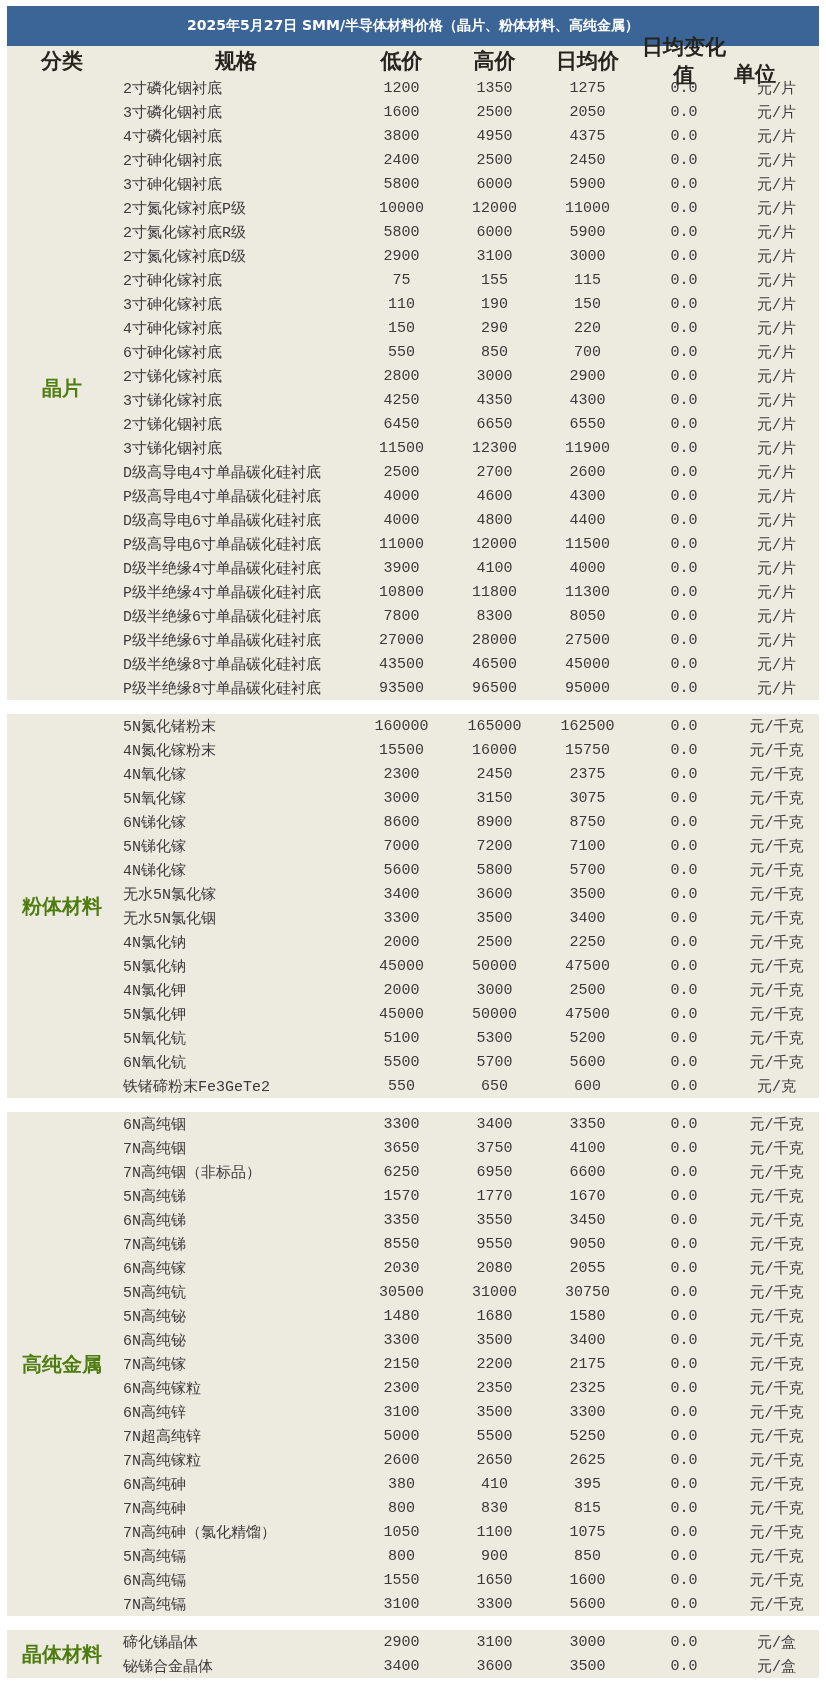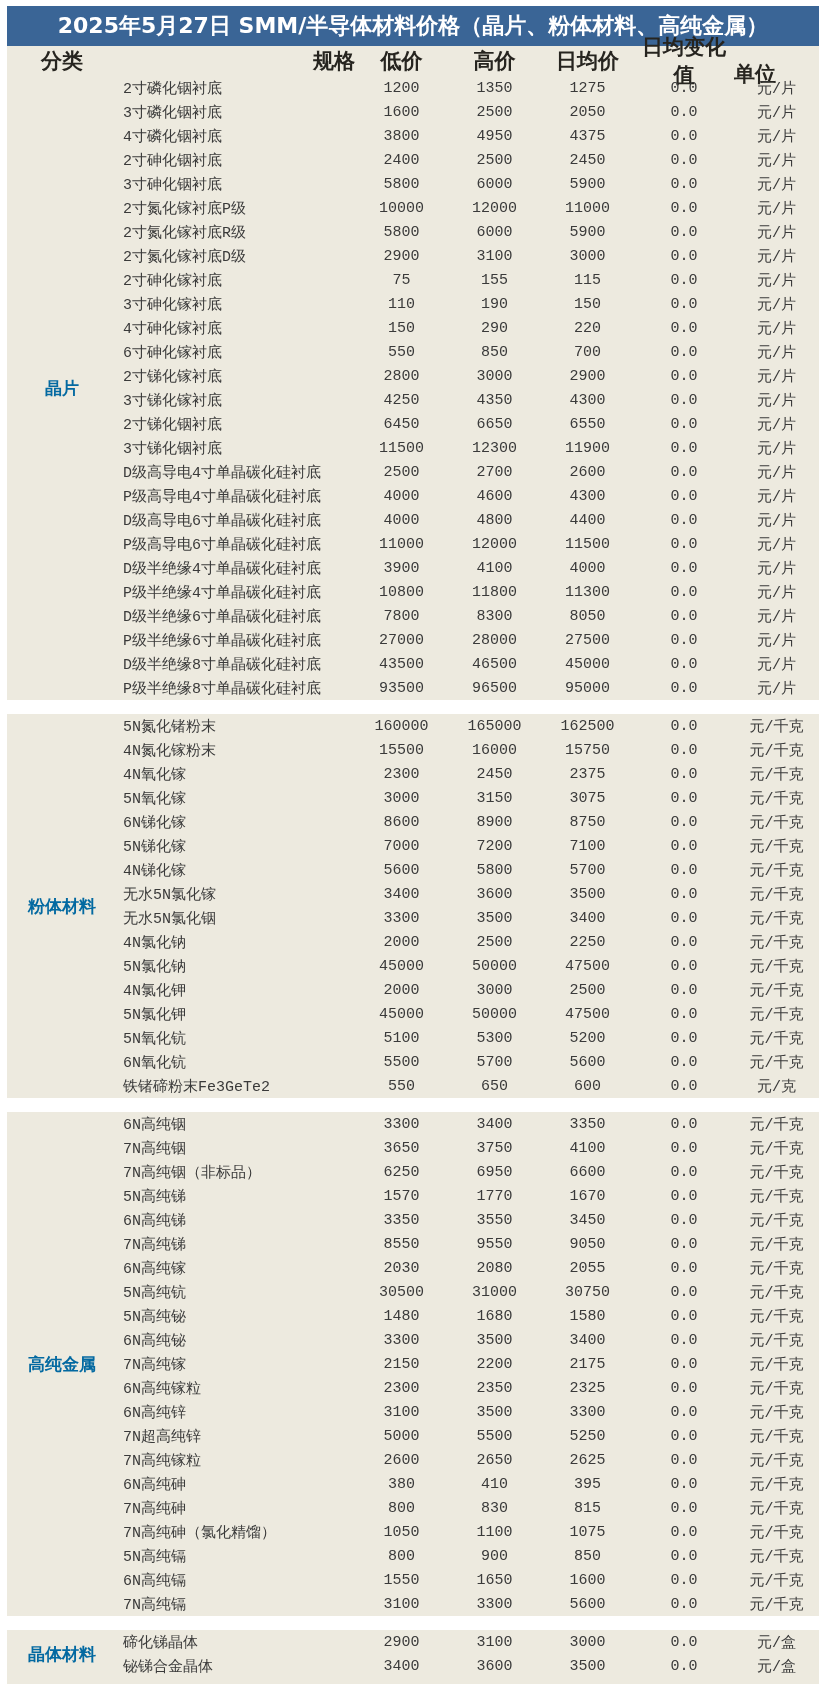--- a/index.html
+++ b/index.html
@@ -6,41 +6,41 @@
   html, body { margin: 0; padding: 0; }
   body {
     width: 826px; height: 1692px;
     background: #ffffff;
     font-family: "DejaVu Sans", "Liberation Sans", sans-serif;
     color: #3a3a3a;
   }
   .page { width: 812px; margin: 6px auto 0 auto; }
   .title-bar {
     height: 40px; background: #3a6596; color: #ffffff;
-    font-weight: bold; font-size: 22px;
+    font-weight: bold; font-size: 14px;
     display: flex; align-items: center; justify-content: center;
     white-space: nowrap;
   }
   .header-row {
     display: flex; align-items: center;
     height: 30px; background: #edeadf;
     font-weight: bold; font-size: 21px; color: #26241f;
   }
   .hd-cat   { width: 110px; text-align: center; }
-  .hd-spec  { width: 238px; text-align: right; }
+  .hd-spec  { width: 238px; text-align: center; }
   .hd-low, .hd-high, .hd-avg { width: 93px; text-align: center; }
   .hd-change{ width: 100px; text-align: center; }
   .hd-unit  { width: 85px; text-align: left; margin-top: 25px; }
 
   .section { display: flex; background: #edeadf; margin-top: 14px; }
   #sections .section:first-child { margin-top: 0; }
-  #sections .section:last-child { padding-bottom: 6px; }
+  #sections .section:last-child { }
   .cat-cell {
     width: 110px; display: flex; align-items: center; justify-content: center;
-    font-weight: bold; font-size: 17px; color: #0369a1; white-space: nowrap;
+    font-weight: bold; font-size: 20px; color: #4d7c0f; white-space: nowrap;
   }
   .rows { flex: 1; font-family: Liberation Mono, monospace; }
   .row { display: flex; align-items: center; height: 24px; font-size: 15px; }
   .cell-spec  { width: 238px; padding-left: 6px; text-align: left; white-space: nowrap; overflow: hidden; }
   .cell-low, .cell-high, .cell-avg { width: 93px; text-align: center; }
   .cell-change{ width: 100px; text-align: center; }
   .cell-unit  { width: 85px; text-align: center; white-space: nowrap; }
 </style>
 </head>
 <body>

